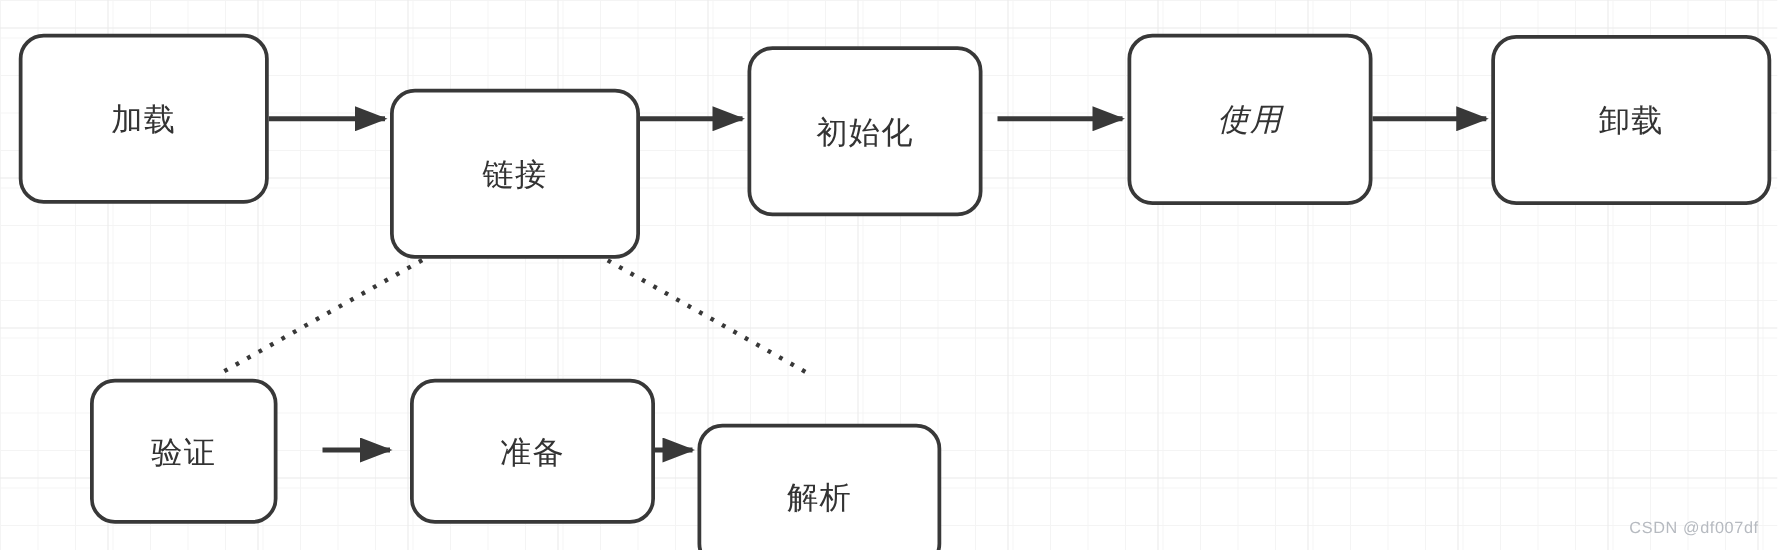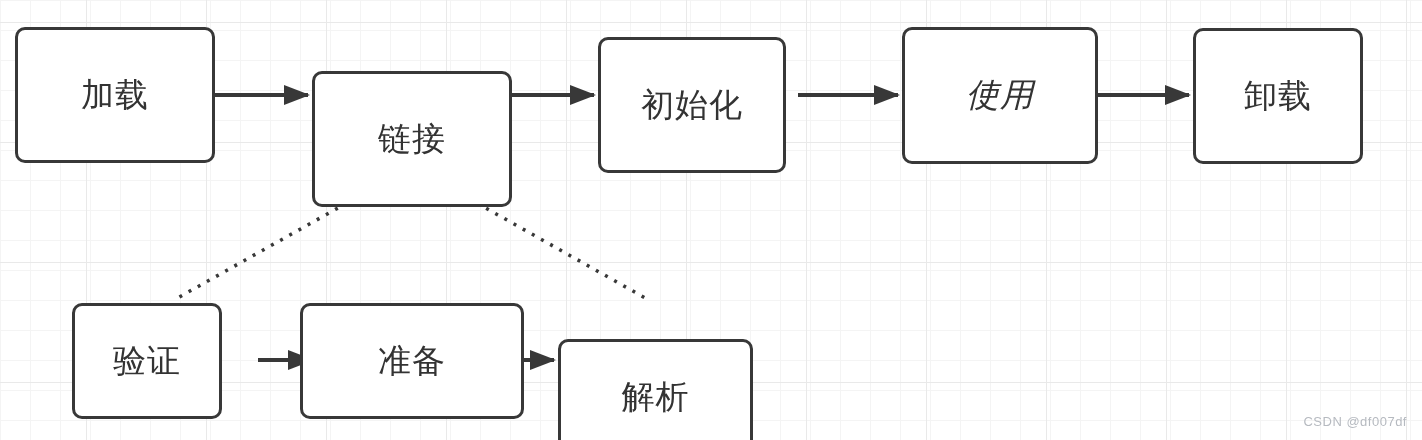--- a/index.html
+++ b/index.html
@@ -24,37 +24,37 @@
       linear-gradient(to right, #f4f4f4 1px, transparent 1px),
       linear-gradient(to bottom, #f4f4f4 1px, transparent 1px);
     background-size: 120px 120px, 120px 120px, 30px 30px, 30px 30px;
     background-position: 86px 22px, 86px 22px, 0 0, 0 0;
   }
   .node {
     position: absolute;
     box-sizing: border-box;
     background: #ffffff;
     border: 3px solid #383838;
-    border-radius: 10px;
+    border-radius: 20px;
     display: flex;
     align-items: center;
     justify-content: center;
-    font-size: 33px;
+    font-size: 25px;
     color: #333333;
     letter-spacing: 1px;
   }
   
   .n-load    { left: 15px;   top: 27px;  width: 200px; height: 136px; }
   .n-link    { left: 312px;  top: 27px;  width: 200px; height: 136px; margin-top: 44px; }
   .n-init    { left: 598px;  top: 37px;  width: 188px; height: 136px; justify-content: center; }
   .n-use     { left: 902px;  top: 27px;  width: 196px; height: 137px; font-style: italic; }
-  .n-unload  { left: 1193px; top: 28px;  width: 170px; height: 136px; }
+  .n-unload  { left: 1193px; top: 28px;  width: 224px; height: 136px; }
   
   .n-verify  { left: 72px;   top: 303px; width: 150px; height: 116px; }
-  .n-prepare { left: 300px;  top: 303px; width: 224px; height: 116px; }
+  .n-prepare { left: 328px;  top: 303px; width: 196px; height: 116px; }
   .n-resolve { left: 558px;  top: 303px; width: 195px; height: 116px; margin-top: 36px; }
 
   .edges-layer {
     position: absolute;
     left: 0; top: 0;
     width: 1422px;
     height: 440px;
     pointer-events: none;
   }
   .watermark {

